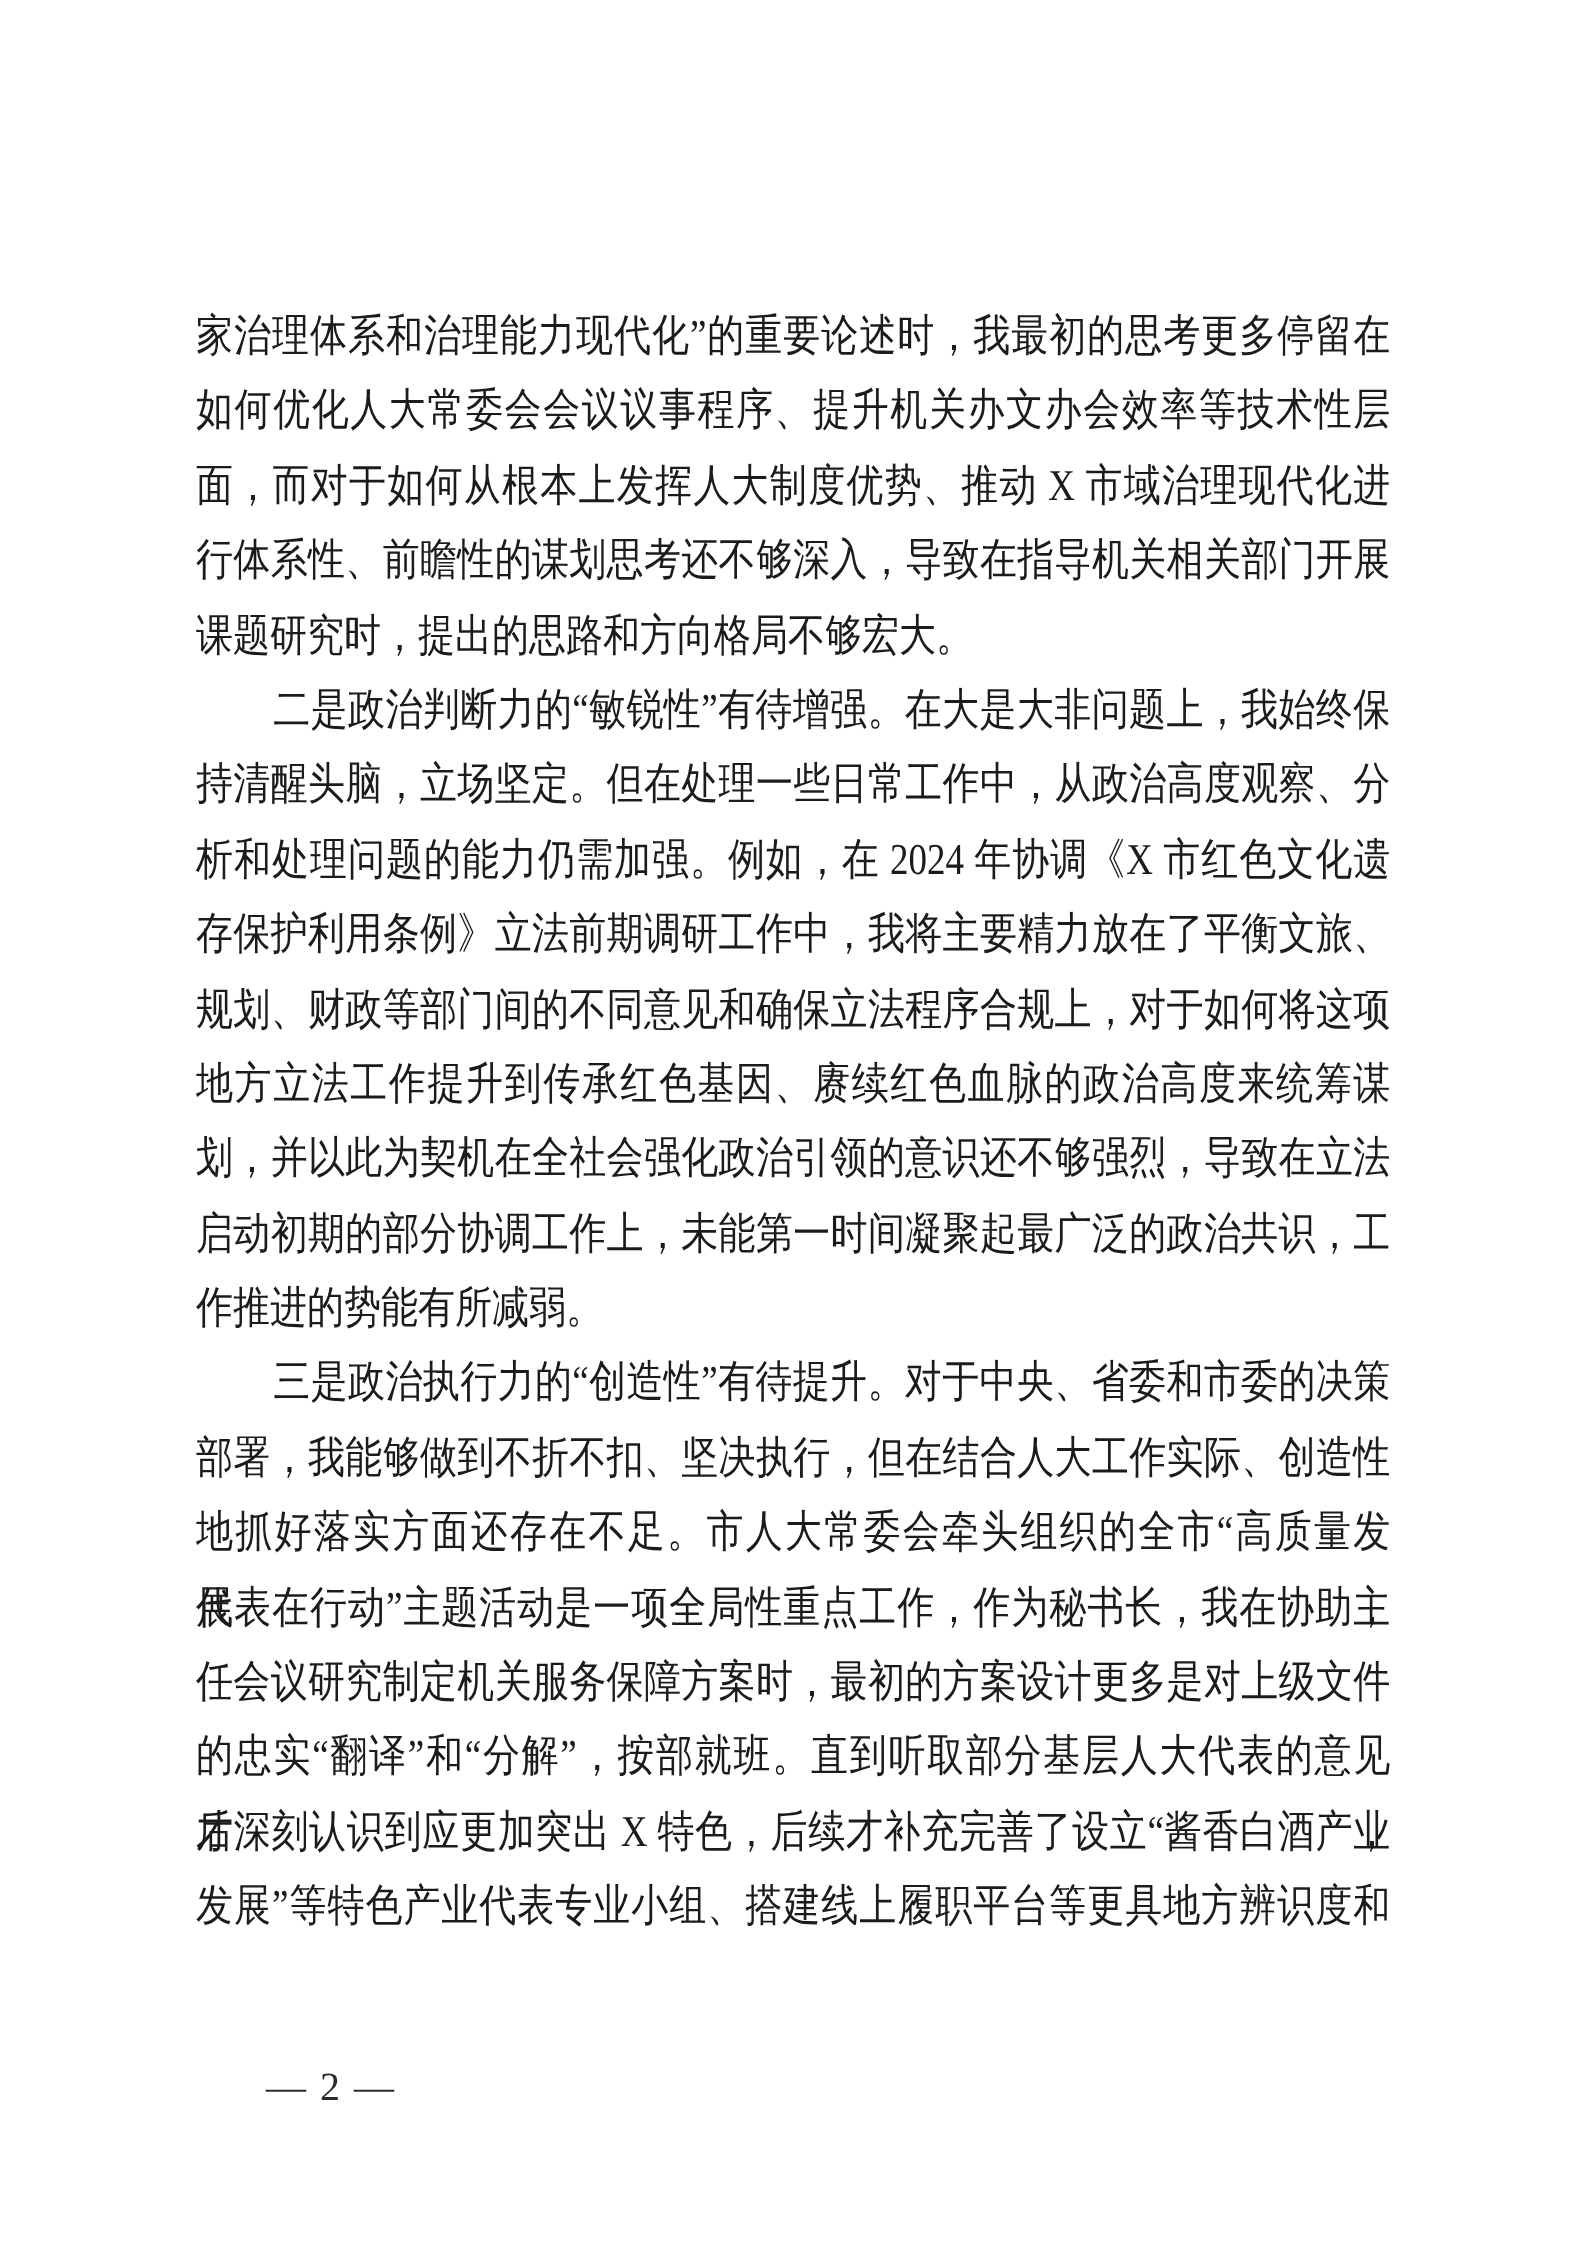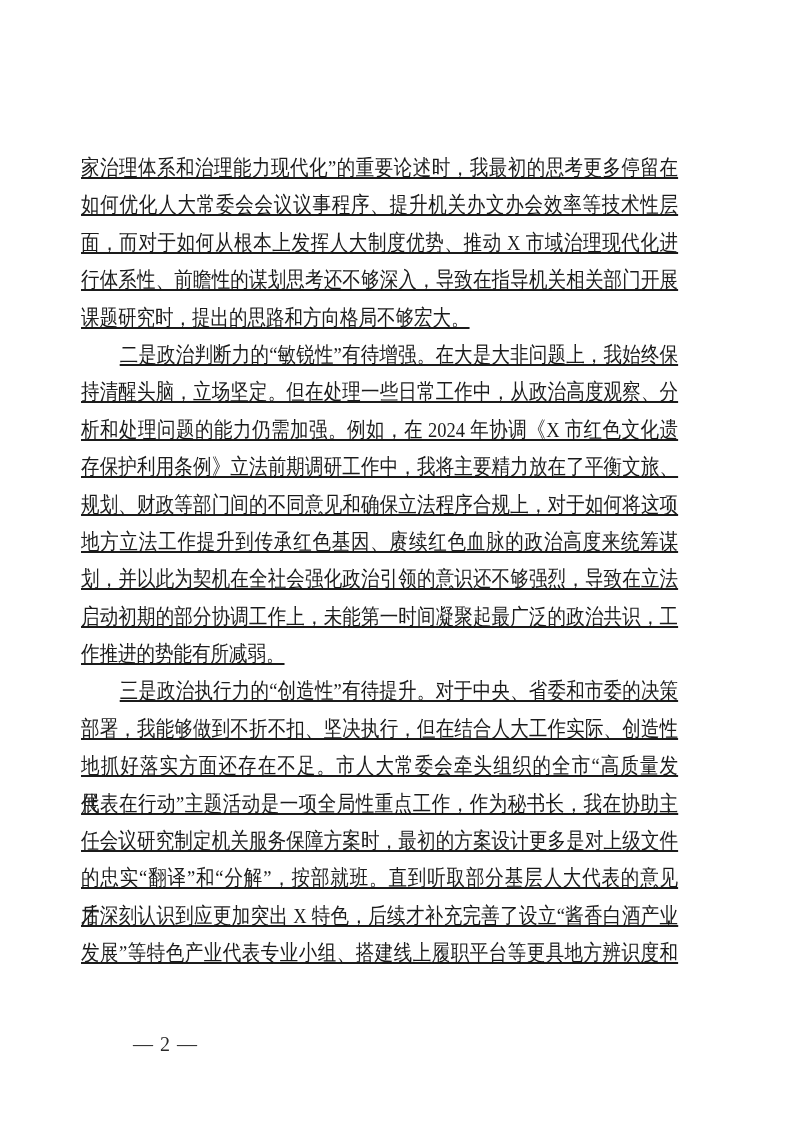--- a/index.html
+++ b/index.html
@@ -11,24 +11,23 @@
     position: relative;
     width: 793px;
     height: 1122px;
     background: #ffffff;
     overflow: hidden;
     font-family: "Liberation Serif", "DejaVu Serif", serif;
     color: #1b1b1b;
   }
   .text-block {
     position: absolute;
-    left: 81px;
+    left: 98px;
     top: 149px;
     width: 597px;
-    text-decoration: underline;
   }
   .line {
     width: 710px;               
     transform: scaleX(0.841);
     transform-origin: 0 0;
     font-size: 22px;
     line-height: 37.4px;
     height: 37.4px;
     text-align: justify;
     text-align-last: justify;

